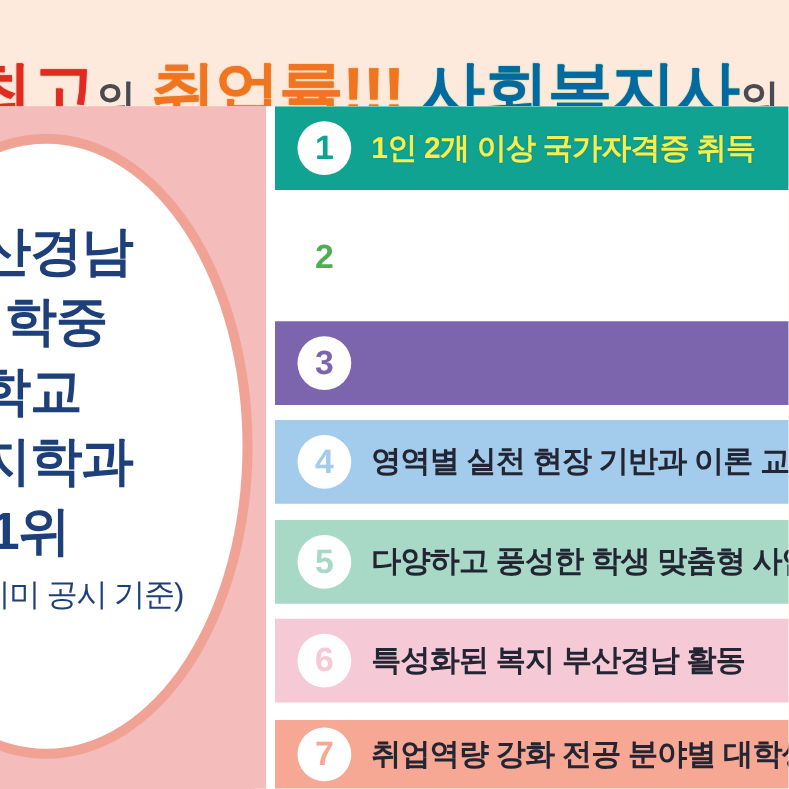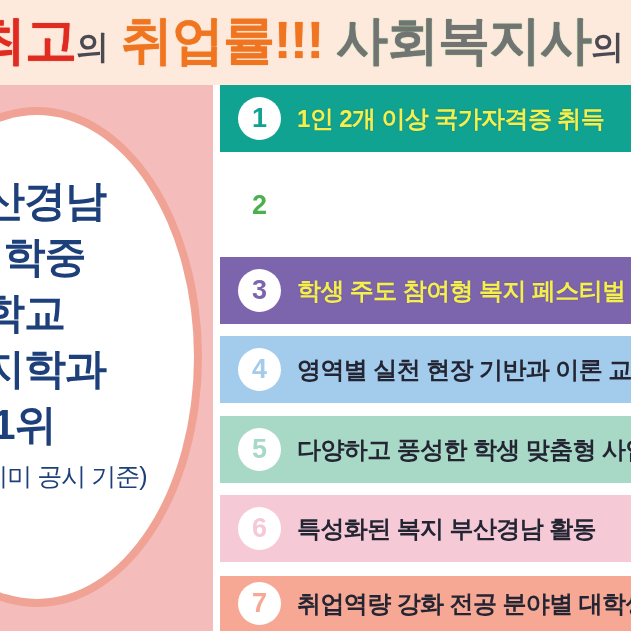--- a/index.html
+++ b/index.html
@@ -42,22 +42,22 @@
     letter-spacing: -1px;
     line-height: 70px;
     font-family: "Liberation Sans", "DejaVu Sans", sans-serif;
   }
   .hl {
     display: inline-block;
     vertical-align: baseline;
   }
   .hl-red    { color: #e02b20; font-size: 52px; text-shadow: 0 0 1px #e02b20; }
   .hl-gray   { color: #4a4a52; font-size: 33px; font-weight: 800; }
-  .hl-orange { color: #f07521; font-size: 52px; text-shadow: 0 0 1px #f07521; }
-  .hl-green  { color: #737373; font-size: 52px; text-shadow: 0 0 1px #2cab4f; }
+  .hl-orange { color: #f07521; font-size: 52px; text-shadow: 0 0 1px #f07521; margin-top: 33px; }
+  .hl-green  { color: #0369a1; font-size: 52px; text-shadow: 0 0 1px #2cab4f; }
   .hl-sp     { display: inline-block; width: 13px; }
 
   
   #left-panel {
     position: absolute;
     left: 0;
     top: 85px;
     width: 213px;
     height: 546px;
     background: #f5bcbc;
@@ -186,23 +186,20 @@
           <div>1인 2개 이상 국가자격증 취득</div>
         </div>
       </div>
       <div class="row" style="top: 80px; height: 80px;">
         <div class="badge" style="color: rgb(76, 176, 80);">2</div>
         <div class="row-text glow-yellow two-line" style="color: rgb(245, 239, 77);">
         </div>
       </div>
       <div class="row" style="top: 172px; height: 67px; background: rgb(125, 101, 174);">
         <div class="badge" style="color: rgb(125, 101, 174);">3</div>
-        <div class="row-text glow-yellow" style="color: rgb(245, 239, 77);">
-          <div>학생 주도 참여형 복지 페스티벌</div>
-        </div>
       </div>
       <div class="row" style="top: 251px; height: 67px; background: rgb(163, 203, 235);">
         <div class="badge" style="color: rgb(163, 203, 235);">4</div>
         <div class="row-text dark-navy" style="color: rgb(35, 37, 51);">
           <div>영역별 실천 현장 기반과 이론 교육</div>
         </div>
       </div>
       <div class="row" style="top: 331px; height: 67px; background: rgb(168, 216, 198);">
         <div class="badge" style="color: rgb(168, 216, 198);">5</div>
         <div class="row-text dark-navy" style="color: rgb(35, 37, 51);">

